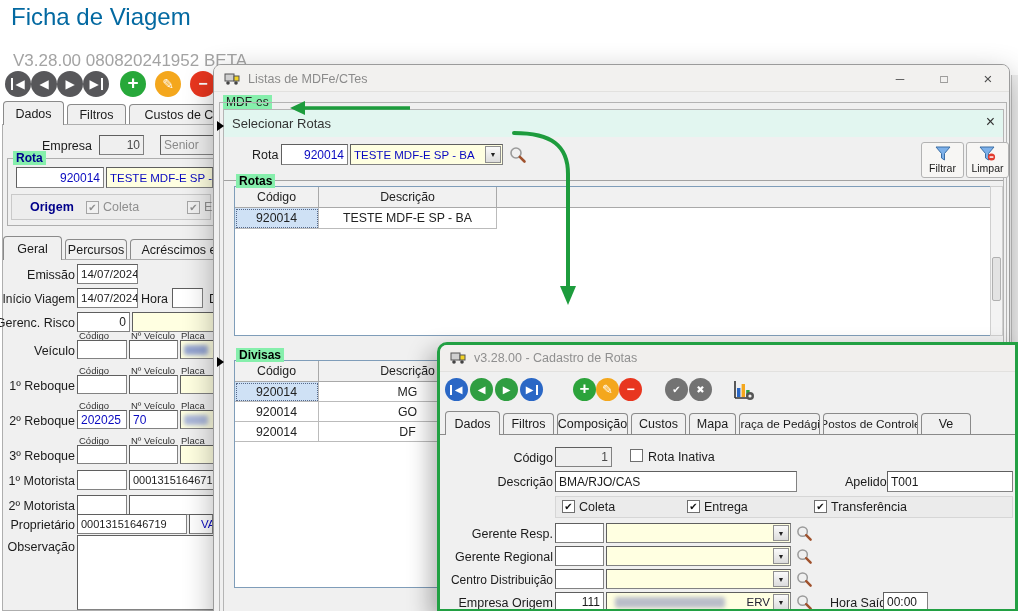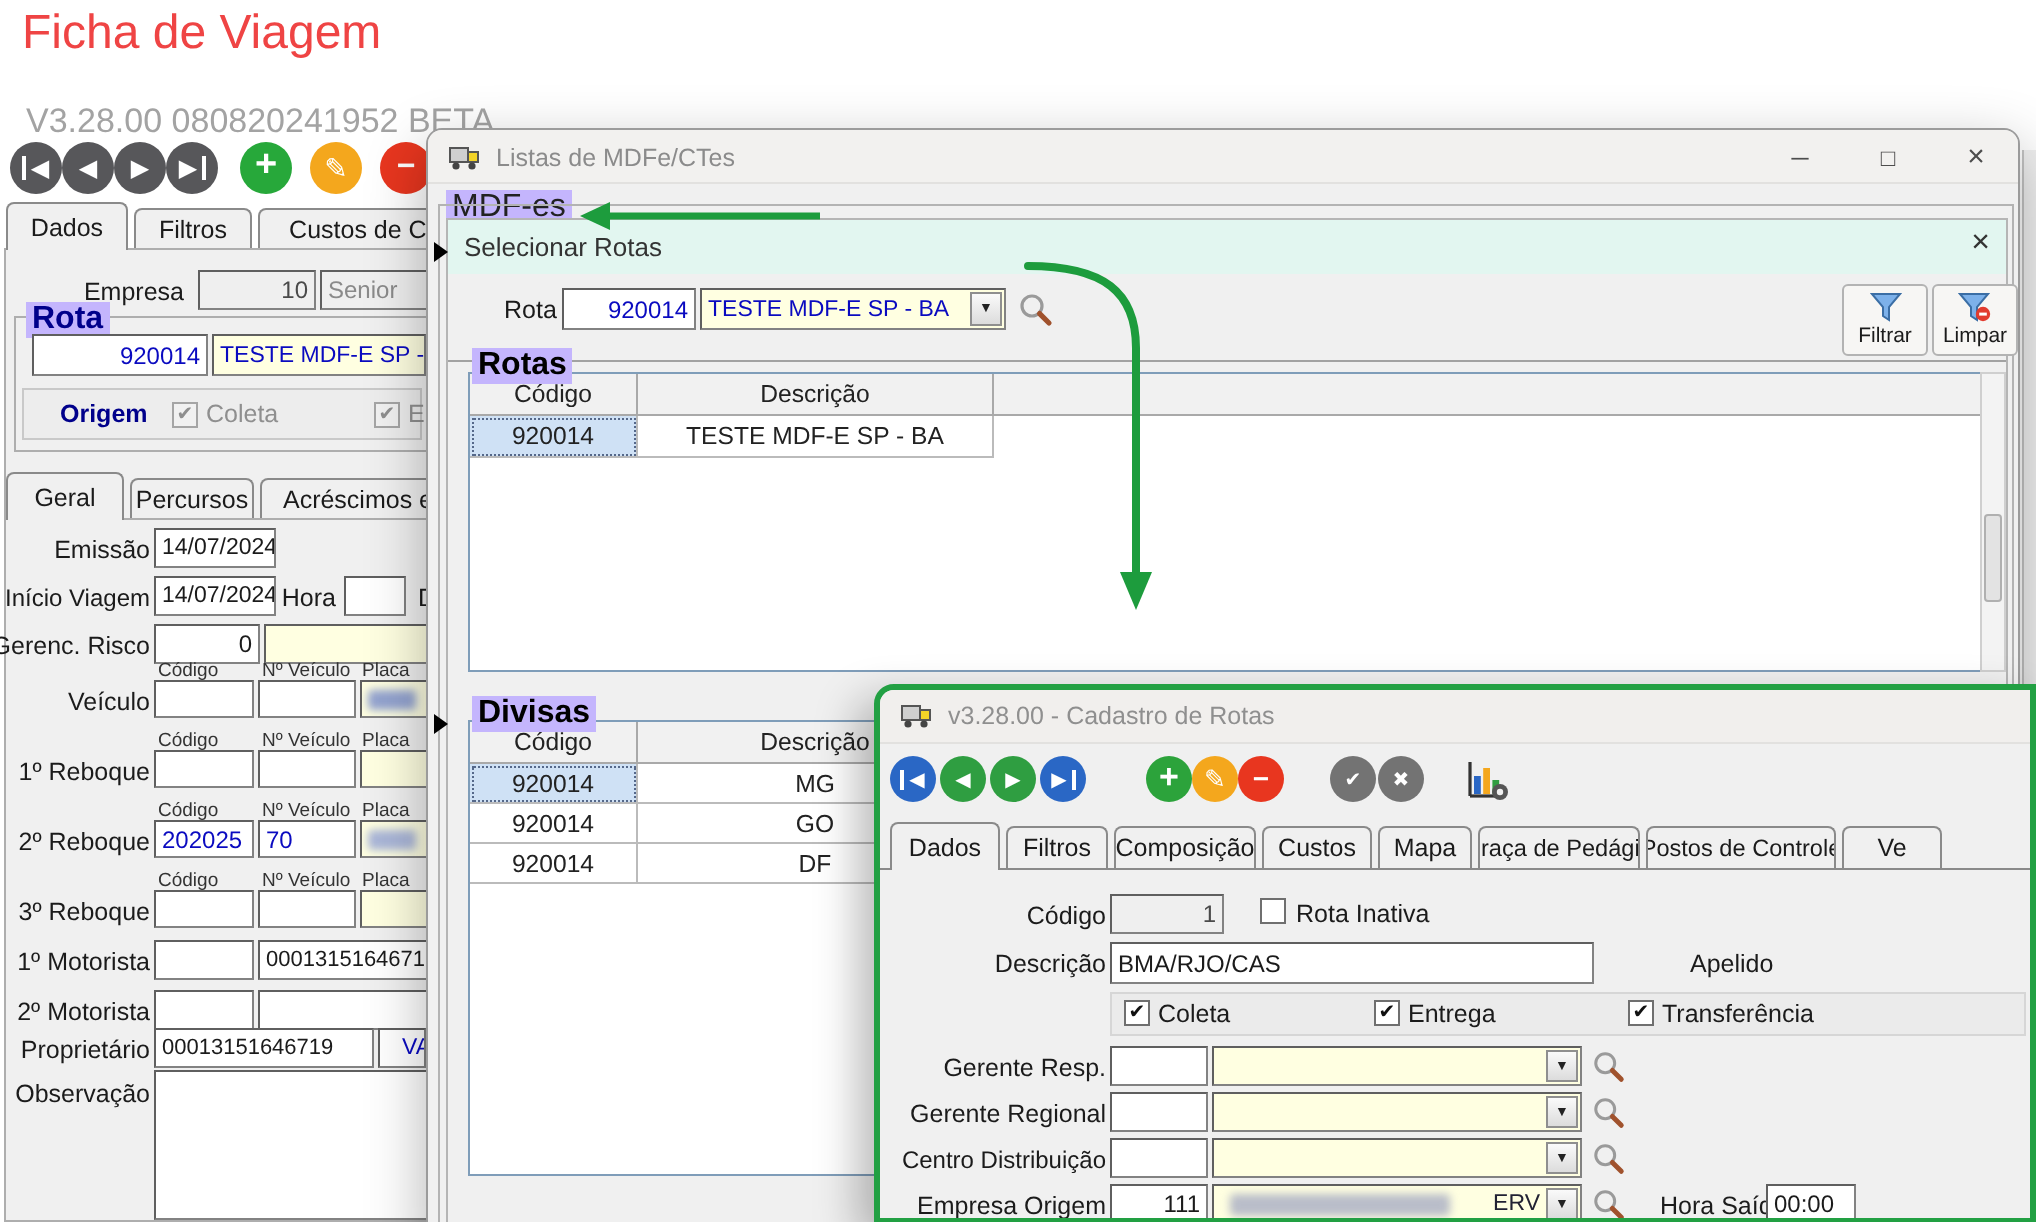--- a/index.html
+++ b/index.html
@@ -8,21 +8,21 @@
   .abs { position:absolute; }
   .lbl { position:absolute; font-size:12.5px; color:#1b1b1b; white-space:nowrap; }
   .small-h { position:absolute; font-size:9.5px; color:#333; white-space:nowrap; }
   .inp { position:absolute; background:#fff; border:1px solid #828282; border-top-color:#5f5f5f; border-left-color:#5f5f5f;
          font-size:12px; color:#1b1b1b; display:flex; align-items:center; padding:0 3px; height:20px; overflow:hidden; white-space:nowrap; }
   .right { justify-content:flex-end; }
   .yellow { background:#ffffe1; }
   .gray-inp { background:#efefef; color:#4a4a4a; }
   .blue-t { color:#0a0ac0; }
   .gbox { position:absolute; border:1px solid #aeaeae; }
-  .legend { position:absolute; font-size:16px; background:#c4b5fd; padding:0 3px; white-space:nowrap; }
+  .legend { position:absolute; font-size:12px; background:#86efac; padding:0 3px; white-space:nowrap; }
   .tab { position:absolute; height:21px; border:1px solid #8a8a8a; border-bottom:none; border-radius:4px 4px 0 0;
          background:#f0f0f0; font-size:12.5px; color:#1b1b1b; display:flex; align-items:center; justify-content:center; white-space:nowrap; overflow:hidden; }
   .tab.active { height:24px; z-index:3; }
   .panel { position:absolute; background:#f0f0f0; border:1px solid #aeaeae; }
   .circ { position:absolute; border-radius:50%; color:#fff; display:flex; align-items:center; justify-content:center; cursor:default; }
   .d26 { width:26px; height:26px; font-size:12px; }
   .d23 { width:23px; height:23px; font-size:10px; }
   .plus { font-size:19px; font-weight:700; padding-bottom:2px; }
   .minusg { font-size:16px; font-weight:700; padding-bottom:1px; }
   .bar-l::before { content:""; position:absolute; left:6px; top:7px; width:2px; height:12px; background:#fff; }
@@ -47,21 +47,21 @@
               display:flex; flex-direction:column; align-items:center; justify-content:center; gap:1px; }
   .tool-btn span { font-size:10.5px; color:#1b1b1b; }
   .hline { position:absolute; height:1px; background:#a2a2a2; }
 </style>
 </head>
 <body>
 
 <div class="canvas">
 
   <div class="abs" style="left:0;top:0;width:1018px;height:611px;">
-    <div class="abs" style="left:11px;top:3px;font-size:24px;color:#ef4444;">Ficha de Viagem</div>
+    <div class="abs" style="left:11px;top:3px;font-size:24px;color:#0369a1;">Ficha de Viagem</div>
     <div class="abs" style="left:13px;top:51px;font-size:17px;color:#a3a3a3;">V3.28.00 080820241952 BETA</div>
 
     <div class="circ d26 bar-l" style="left:5px;top:71px;background:#57575a;">
         <span style="padding-left:4px;">◀</span>
       </div>
     <div class="circ d26" style="left:31px;top:71px;background:#57575a;">
         <span>◀</span>
       </div>
     <div class="circ d26" style="left:57px;top:71px;background:#57575a;">
         <span>▶</span>
@@ -85,21 +85,21 @@
     <div class="tab" style="left:67px;top:104px;width:59px;">
         <span>Filtros</span>
       </div>
     <div class="tab" style="left:129px;top:104px;width:111px;">
         <span>Custos de Cor</span>
       </div>
 
     <div class="panel" style="left:2px;top:124px;width:212px;height:487px;"></div>
 
     <div class="lbl" style="right:926px;top:139px;">Empresa</div>
-    <div class="inp gray-inp right" style="left:99px;top:135px;width:59px;">10</div>
+    <div class="inp gray-inp right" style="left:99px;top:135px;width:45px;">10</div>
     <div class="inp gray-inp" style="left:160px;top:135px;width:54px;color:#8a8a8a;">Senior</div>
 
     <div class="gbox" style="left:7px;top:158px;width:207px;height:68px;"></div>
     <div class="legend" style="left:13px;top:151px;color:#00008b;font-weight:700;">Rota</div>
     <div class="inp right blue-t" style="left:16px;top:167px;width:88px;height:21px;">920014</div>
     <div class="inp yellow blue-t" style="left:106px;top:167px;width:107px;height:21px;font-size:11.5px;">TESTE MDF-E SP - BA</div>
     <div class="abs" style="left:11px;top:194px;width:200px;height:26px;background:#ededed;border:1px solid #c9c9c9;"></div>
     <div class="lbl" style="left:30px;top:200px;color:#00008b;font-weight:700;">Origem</div>
     <div class="cb gray" style="left:86px;top:201px;"><span>✔</span></div>
     <div class="lbl" style="left:103px;top:200px;color:#8f8f8f;">Coleta</div>
@@ -368,20 +368,21 @@
     <div class="hline" style="left:0;top:89px;width:575px;background:#8a8a8a;"></div>
 
     <div class="lbl" style="right:462px;top:106px;">Código</div>
     <div class="inp gray-inp right" style="left:115px;top:102px;width:57px;">1</div>
     <div class="cb" style="left:190px;top:104px;"></div>
     <div class="lbl" style="left:208px;top:105px;">Rota Inativa</div>
 
     <div class="lbl" style="right:462px;top:130px;">Descrição</div>
     <div class="inp" style="left:115px;top:126px;width:242px;height:21px;">BMA/RJO/CAS</div>
     <div class="lbl" style="left:405px;top:130px;">Apelido</div>
+    <div class="inp" style="left:447px;top:126px;width:126px;height:21px;">T001</div>
 
     <div class="abs" style="left:115px;top:151px;width:458px;height:22px;background:#ebebeb;border:1px solid #d6d6d6;"></div>
     <div class="cb" style="left:122px;top:155px;"><span>✔</span></div>
     <div class="lbl" style="left:139px;top:155px;">Coleta</div>
     <div class="cb" style="left:247px;top:155px;"><span>✔</span></div>
     <div class="lbl" style="left:264px;top:155px;">Entrega</div>
     <div class="cb" style="left:374px;top:155px;"><span>✔</span></div>
     <div class="lbl" style="left:391px;top:155px;">Transferência</div>
 
     <div class="lbl" style="right:462px;top:182px;">Gerente Resp.</div>

